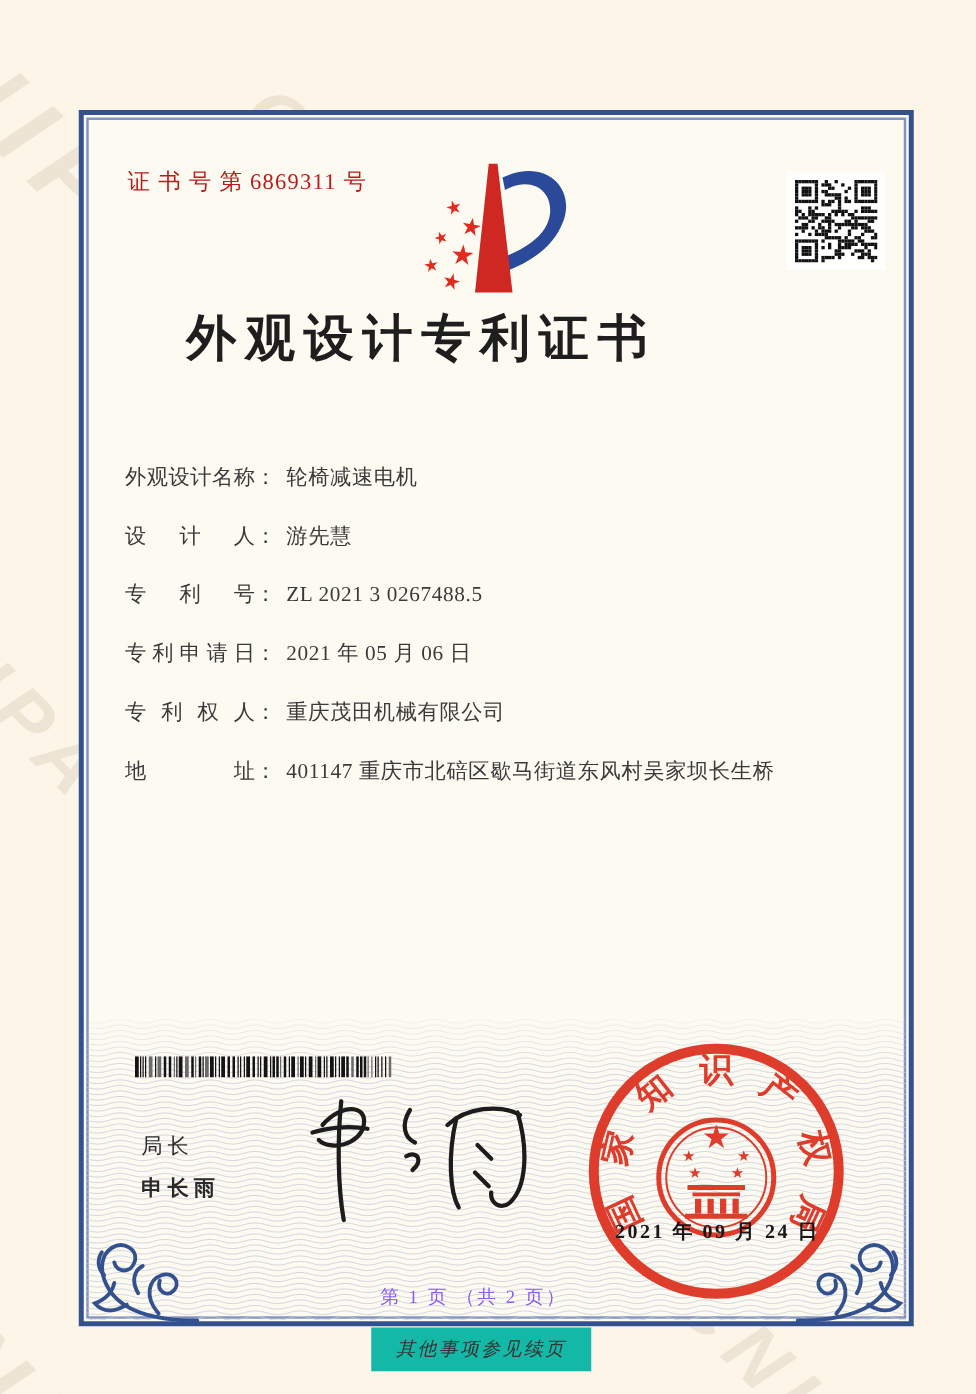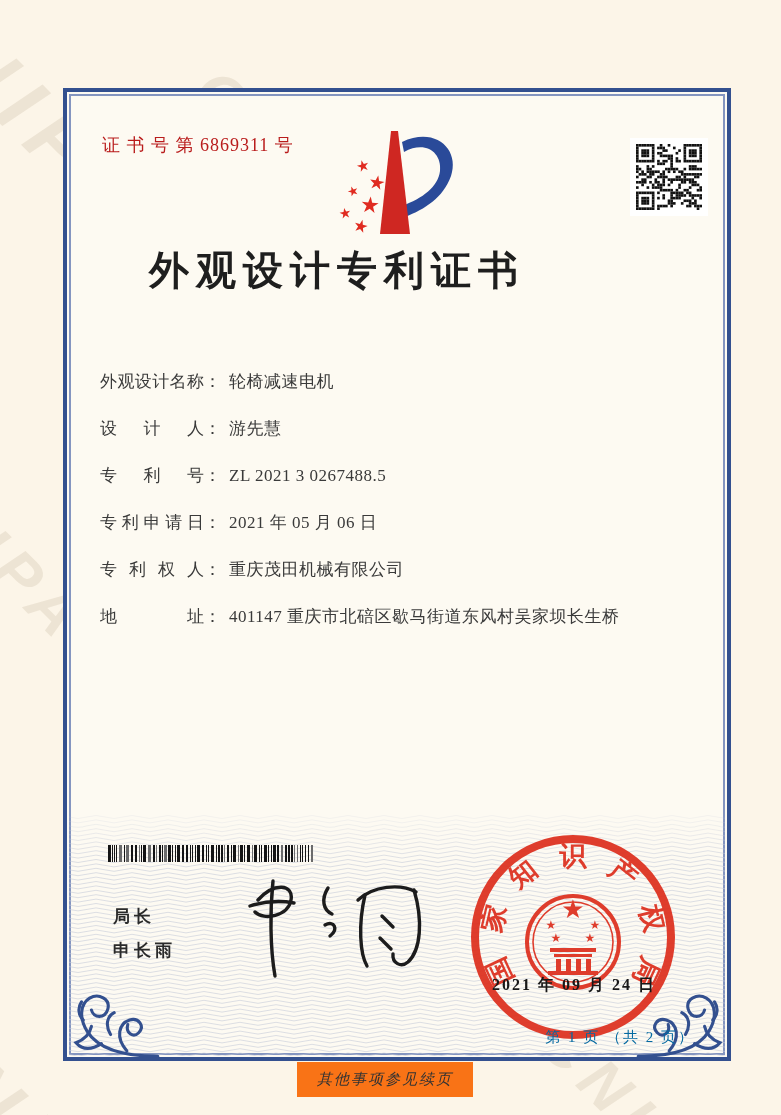--- a/index.html
+++ b/index.html
@@ -30,32 +30,32 @@
 
   .body-text{left:100px;top:655px;width:594px;font-size:16px;line-height:22.5px;color:#2f2f2f;
              text-align:justify;z-index:5;position:absolute;}
   .body-text p{margin:0 0 2px 0;text-indent:2em;font-style:italic;}
 
   .waveband{left:69px;top:815px;width:656px;height:241px;z-index:3;position:absolute;pointer-events:none;}
 
   .barcode-wrap{left:108px;top:845px;z-index:5;position:absolute;}
 
   .director-title{left:113px;top:905px;font-size:17px;font-family:"Liberation Sans",sans-serif;
-                  font-weight:700;color:#2a2a2a;letter-spacing:4px;z-index:6;}
+                  font-weight:400;color:#2a2a2a;letter-spacing:4px;z-index:6;}
   .director-name{left:113px;top:939px;font-size:17px;font-family:"Liberation Sans",sans-serif;
                  font-weight:600;color:#2a2a2a;letter-spacing:4px;z-index:6;text-align:right;}
 
   .signature{left:228px;top:868px;z-index:6;position:absolute;}
   .seal{left:466px;top:830px;z-index:6;position:absolute;}
   .seal-date{left:492px;top:975px;font-size:16px;font-weight:bold;color:#181818;letter-spacing:2px;z-index:7;}
 
-  .page-footer{left:63px;top:1028px;width:632px;text-align:right;font-size:15px;color:#0369a1;
+  .page-footer{left:63px;top:1028px;width:632px;text-align:center;font-size:15px;color:#8b5cf6;
                letter-spacing:2px;z-index:6;}
 
-  .note-box{left:297px;top:1062px;background:#f97316;padding:8px 20px;font-size:15px;color:#333;
+  .note-box{left:297px;top:1062px;background:#14b8a6;padding:8px 20px;font-size:15px;color:#333;
             letter-spacing:2px;z-index:6;font-style:italic;}
 
   .flourish{position:absolute;z-index:4;}
   .logo{left:330px;top:126px;z-index:5;position:absolute;}
   .qr-wrap{left:630px;top:138px;background:#ffffff;padding:6px;z-index:5;position:absolute;line-height:0;}
 </style>
 </head>
 <body>
 
 <div class="page">

